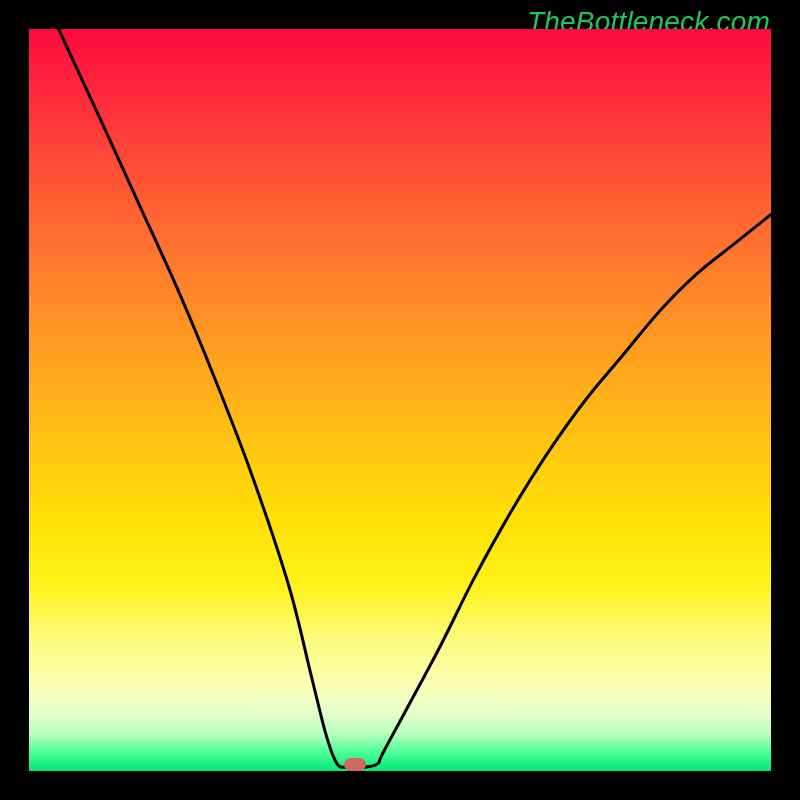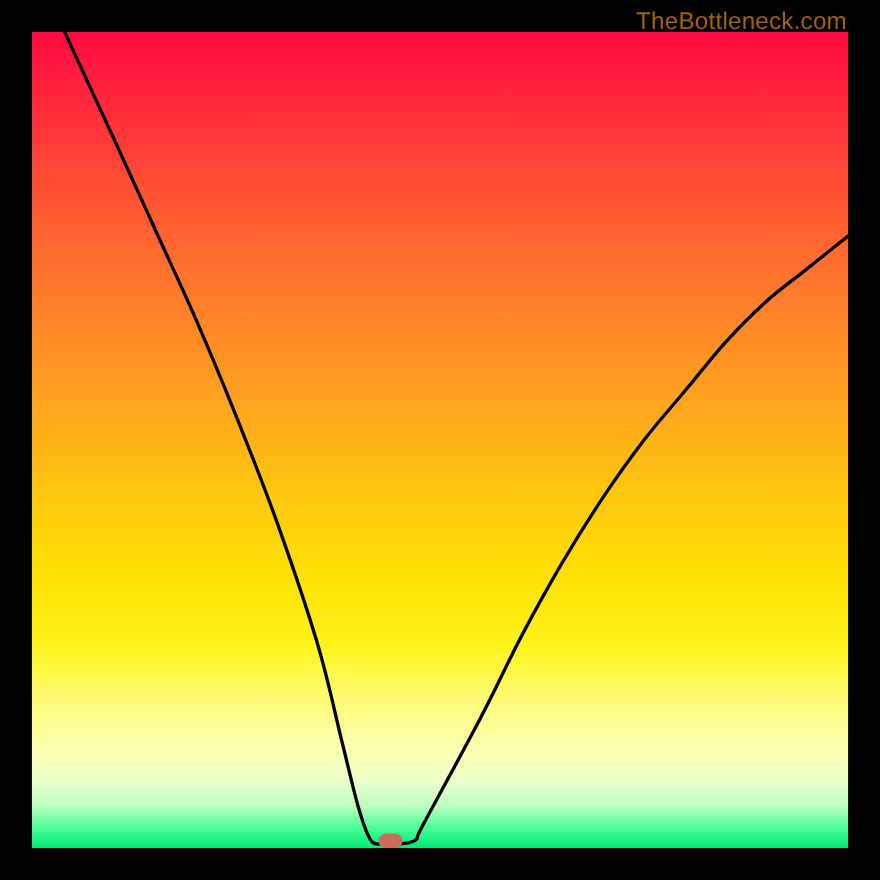--- a/index.html
+++ b/index.html
@@ -31,24 +31,25 @@
       #e8ffca 92%,
       #b8ffbf 95%,
       #4bff95 97.5%,
       #00e877 100%
     );
   }
   .watermark {
     position: absolute;
     top: 6px;
     right: 30px;
-    color: #a16207;
-    font-size: 22px;
+    color: #22c55e;
+    font-size: 28px;
     font-weight: 500;
     letter-spacing: 0.2px;
+    font-style: italic;
   }
   svg.curve {
     position: absolute;
     left: 0;
     top: 0;
     width: 742px;
     height: 742px;
   }
   .marker {
     position: absolute;

